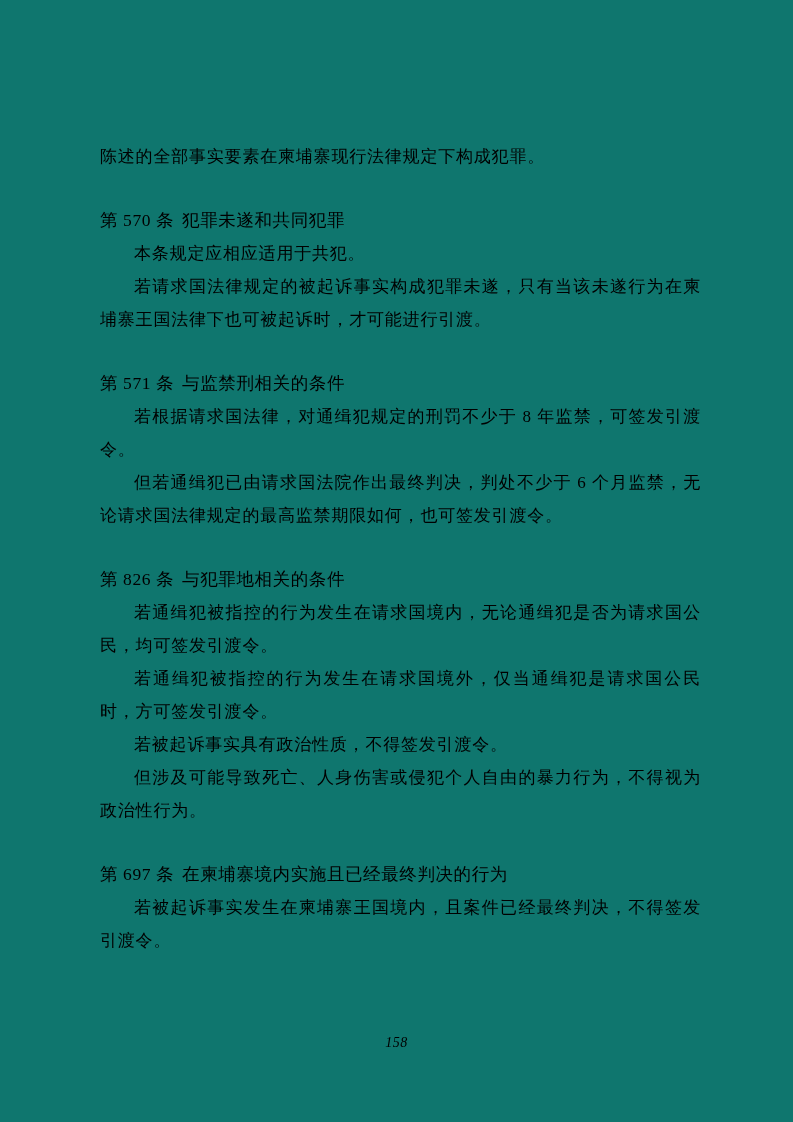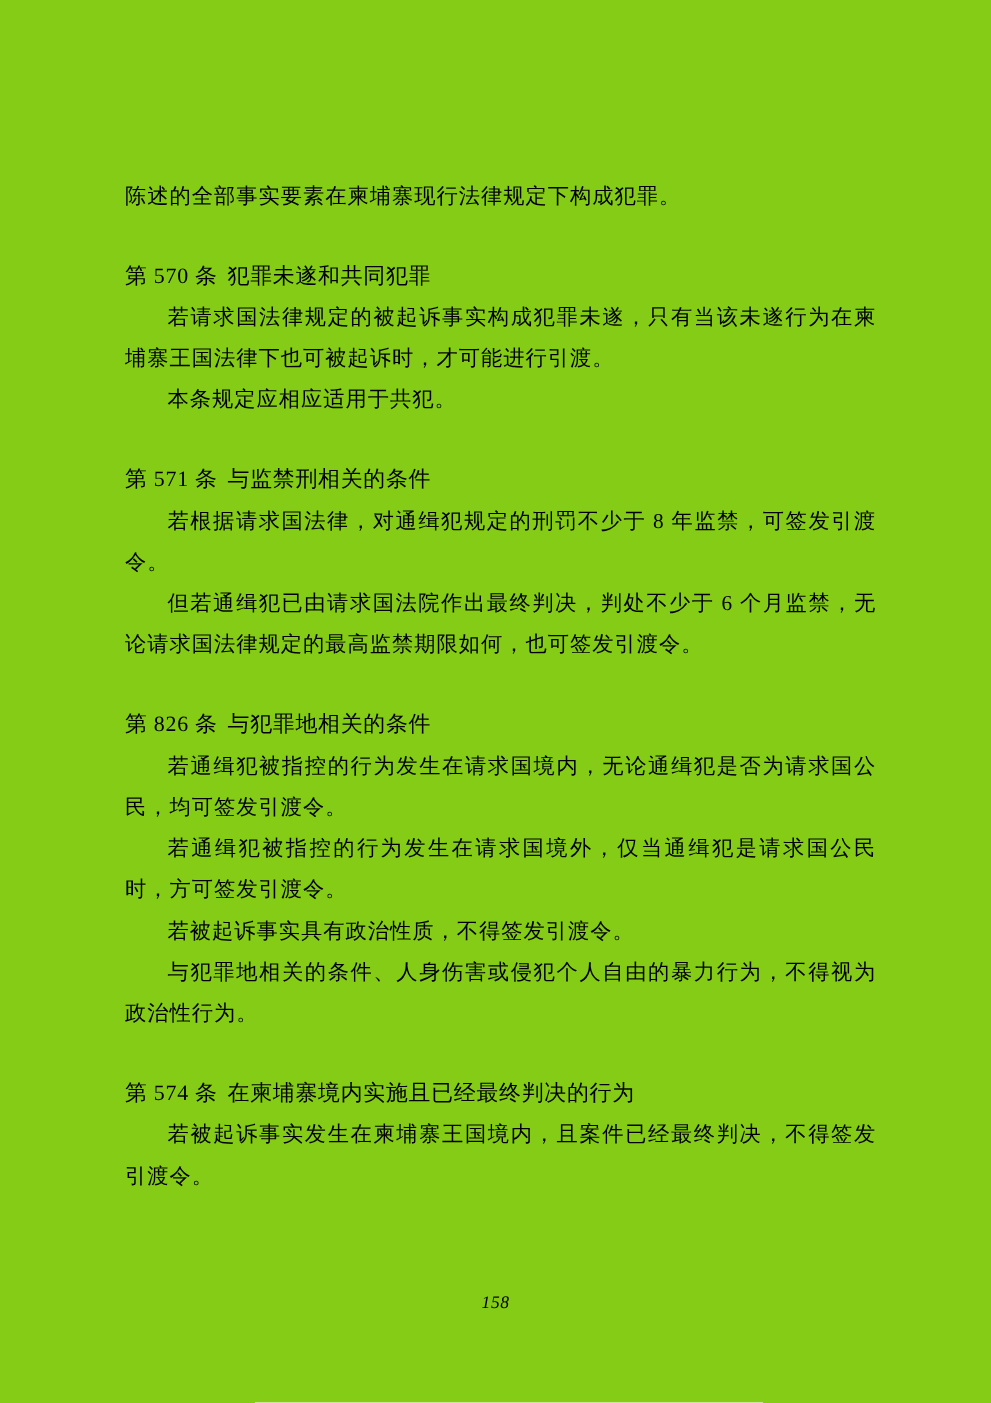--- a/index.html
+++ b/index.html
@@ -1,19 +1,19 @@
 <!DOCTYPE html>
 <html><head>
 <meta charset="utf-8">
 <style>
   html, body { margin:0; padding:0; background:#ffffff; }
   .page {
     position:relative;
     width:793px; height:1122px;
-    background:#84cc16;
+    background:#0f766e;
     overflow:hidden;
     font-family:"Liberation Serif","DejaVu Serif",serif;
     color:#000000;
   }
   .content {
     position:absolute;
     left:100px; top:140px;
     width:601px;
     font-size:17px;
     line-height:33px;
@@ -46,39 +46,39 @@
 <body>
 
 <div class="page">
   <div class="content">
 
     <p class="cont-para">陈述的全部事实要素在柬埔寨现行法律规定下构成犯罪。</p>
 
     <h2 class="article-heading">
       <span>第 570 条</span><span class="article-title">犯罪未遂和共同犯罪</span>
     </h2>
+    <p class="para">本条规定应相应适用于共犯。</p>
     <p class="para">若请求国法律规定的被起诉事实构成犯罪未遂，只有当该未遂行为在柬埔寨王国法律下也可被起诉时，才可能进行引渡。</p>
-    <p class="para">本条规定应相应适用于共犯。</p>
 
     <h2 class="article-heading">
       <span>第 571 条</span><span class="article-title">与监禁刑相关的条件</span>
     </h2>
     <p class="para">若根据请求国法律，对通缉犯规定的刑罚不少于 8 年监禁，可签发引渡令。</p>
     <p class="para">但若通缉犯已由请求国法院作出最终判决，判处不少于 6 个月监禁，无论请求国法律规定的最高监禁期限如何，也可签发引渡令。</p>
 
     <h2 class="article-heading">
       <span>第 826 条</span><span class="article-title">与犯罪地相关的条件</span>
     </h2>
     <p class="para">若通缉犯被指控的行为发生在请求国境内，无论通缉犯是否为请求国公民，均可签发引渡令。</p>
     <p class="para">若通缉犯被指控的行为发生在请求国境外，仅当通缉犯是请求国公民时，方可签发引渡令。</p>
 
     <p class="para">若被起诉事实具有政治性质，不得签发引渡令。</p>
-    <p class="para">与犯罪地相关的条件、人身伤害或侵犯个人自由的暴力行为，不得视为政治性行为。</p>
+    <p class="para">但涉及可能导致死亡、人身伤害或侵犯个人自由的暴力行为，不得视为政治性行为。</p>
 
     <h2 class="article-heading">
-      <span>第 574 条</span><span class="article-title">在柬埔寨境内实施且已经最终判决的行为</span>
+      <span>第 697 条</span><span class="article-title">在柬埔寨境内实施且已经最终判决的行为</span>
     </h2>
     <p class="para">若被起诉事实发生在柬埔寨王国境内，且案件已经最终判决，不得签发引渡令。</p>
 
   </div>
 
   <div class="page-number">158</div>
 </div>
 
 </body></html>

